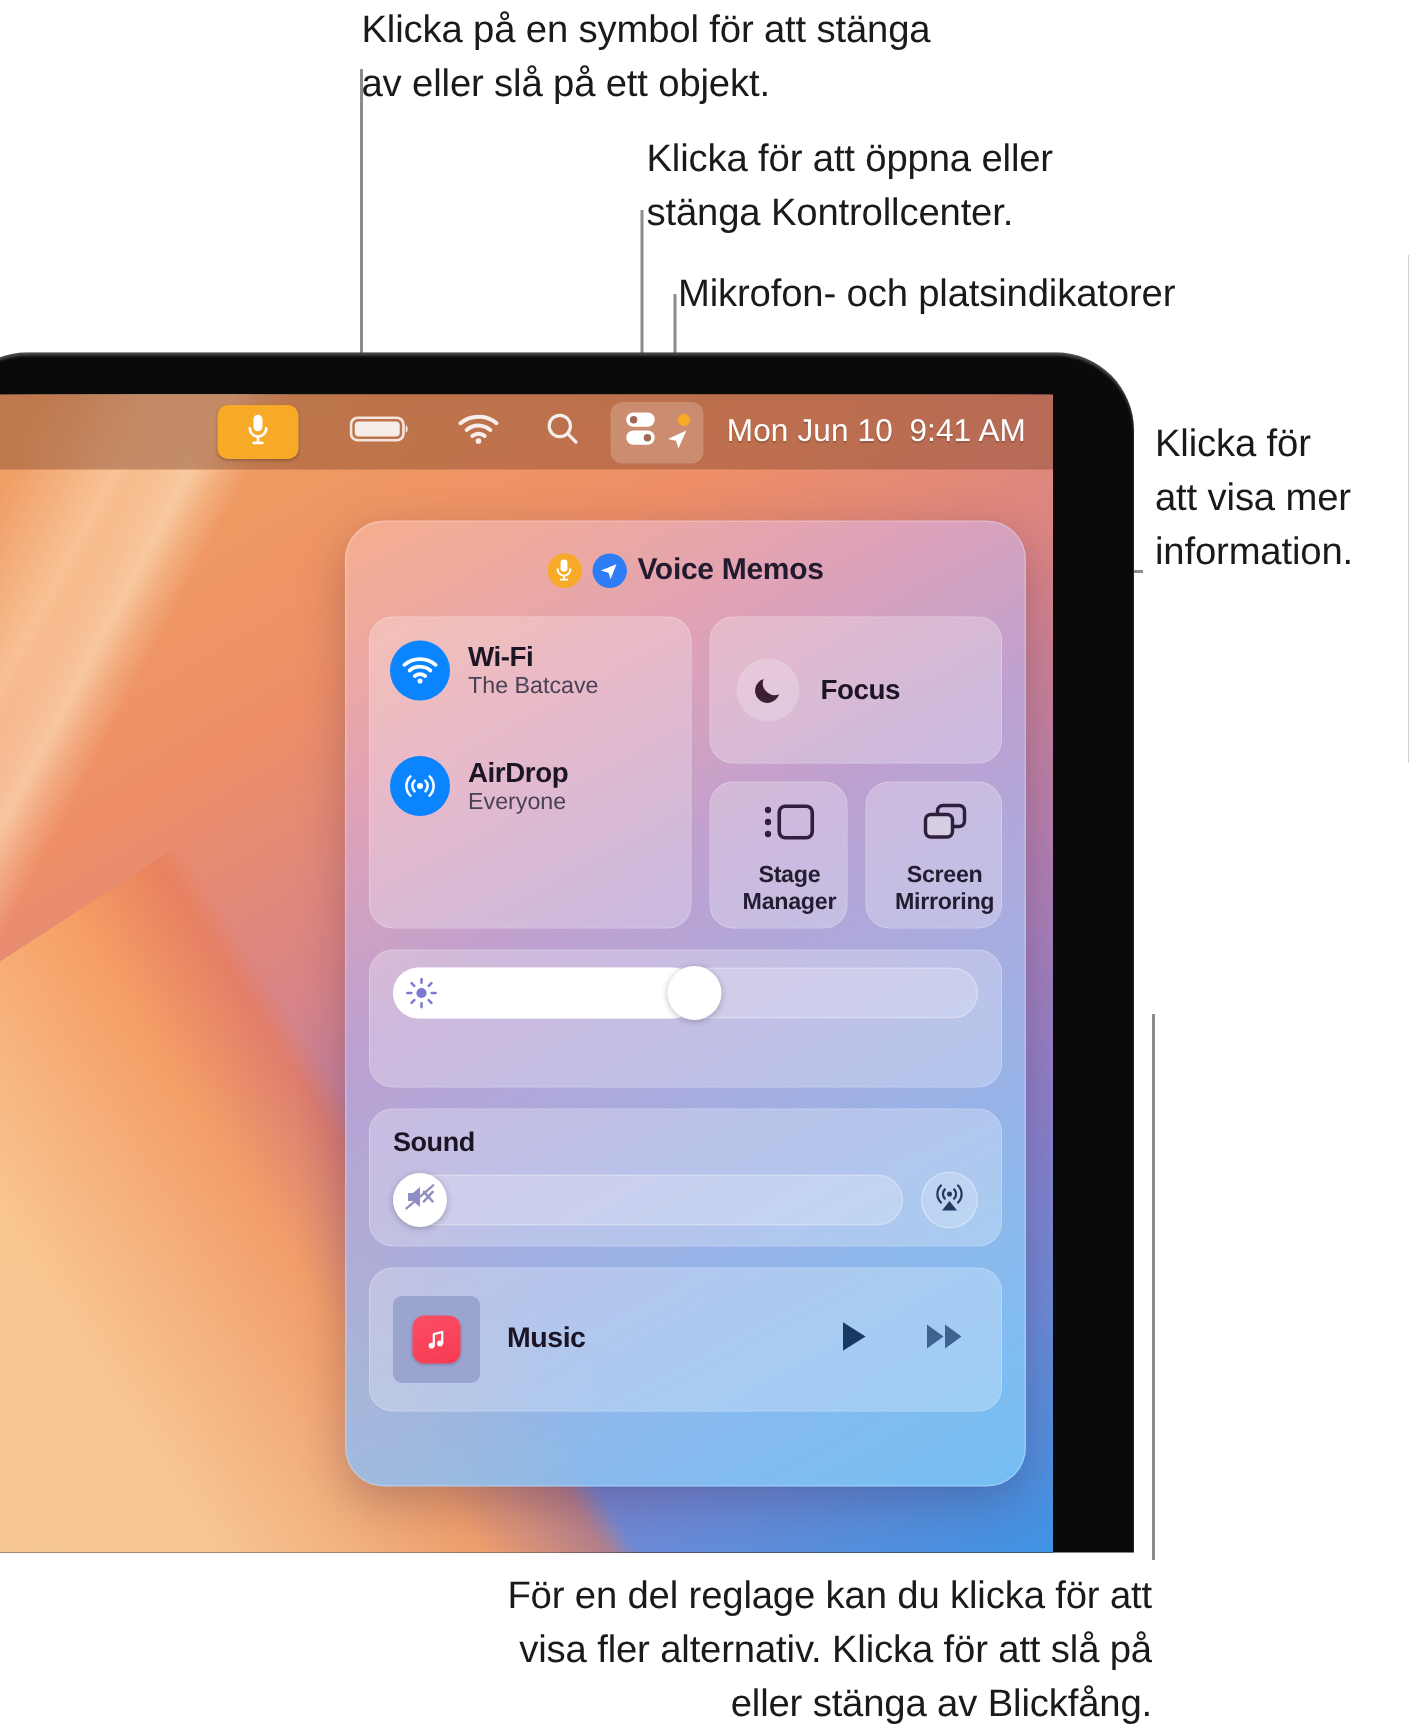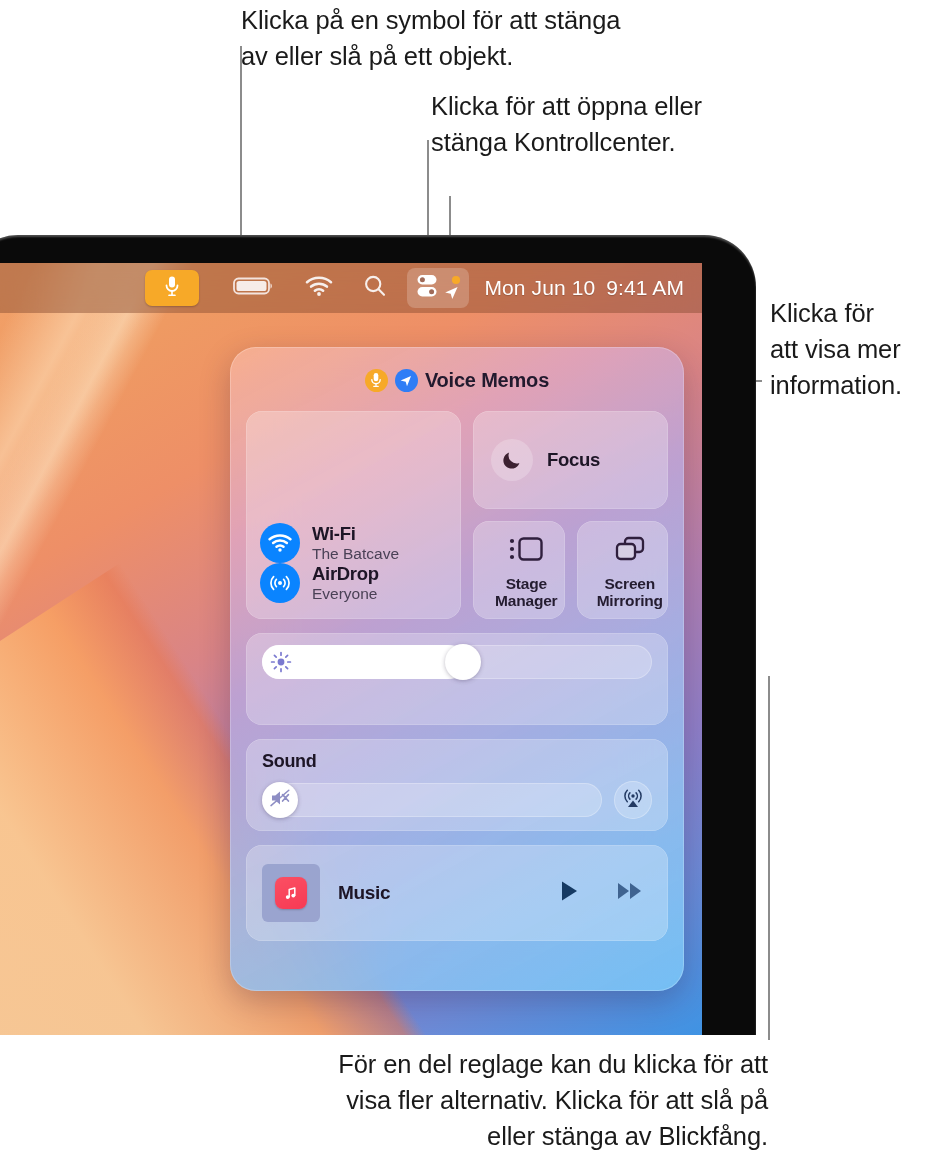--- a/index.html
+++ b/index.html
@@ -183,21 +183,21 @@
   #ind-loc { background: #2f7df6; }
   #ind-label { font-size: 20px; font-weight: 700; color:#221a2e; letter-spacing:-.2px; }
 
   .tile {
     background: rgba(255,255,255,0.26);
     border-radius: 16px;
     box-shadow: inset 0 0 0 .5px rgba(255,255,255,.30);
   }
 
   #row-top { display:flex; gap: 12px; height: 208px; }
-  #conn-tile { width: 215px; padding: 16px 14px; display:flex; flex-direction:column; justify-content:flex-end; }
+  #conn-tile { width: 215px; padding: 16px 14px; display:flex; flex-direction:column; justify-content:flex-start;gap:37px; }
   .conn-item { display:flex; align-items:center; gap: 12px; }
   .conn-ic { width: 40px; height: 40px; border-radius:50%; background:#0a84ff; display:flex; align-items:center; justify-content:center; flex:none; }
   .conn-txt { display:flex; flex-direction:column; line-height:1.15; }
   .conn-title { font-size: 18.5px; font-weight: 700; color:#1d1526; letter-spacing:-.3px; }
   .conn-sub { font-size: 15.5px; color:#4a4156; margin-top: 1px; }
 
   #right-col { flex:1; display:flex; flex-direction:column; gap: 12px; }
   #focus-tile { height: 98px; display:flex; align-items:center; gap:14px; padding: 12px 18px; }
   .focus-ic { width: 42px; height: 42px; border-radius:50%; background: rgba(255,255,255,.22); display:flex; align-items:center; justify-content:center; }
   .focus-label { font-size: 18.5px; font-weight:700; color:#1d1526; letter-spacing:-.3px;}
@@ -248,22 +248,23 @@
 <body>
 
 <div id="root">
 
   <div class="anno" style="left:241px; top:2px;">Klicka på en symbol för att stänga
 av eller slå på ett objekt.</div>
 
   <div class="anno" style="left:431px; top:88px;">Klicka för att öppna eller
 stänga Kontrollcenter.</div>
 
-
-  <div class="anno" style="left:770px; top:295px;">Klicka för
+  <div class="anno" style="left:452px; top:178px;">Mikrofon- och platsindikatorer</div>
+
+  <div class="anno" style="left:770px; top:278px;">Klicka för
 att visa mer
 information.</div>
 
   <div class="anno right-al" style="left:200px; top:1046px; width:568px;">För en del reglage kan du klicka för att
 visa fler alternativ. Klicka för att slå på
 eller stänga av Blickfång.</div>
 
   <div class="ln v" style="left:240px; top:46px; height:482px;"></div>
   <div class="ln h" style="left:240px; top:528px; width:18px;"></div>
 

